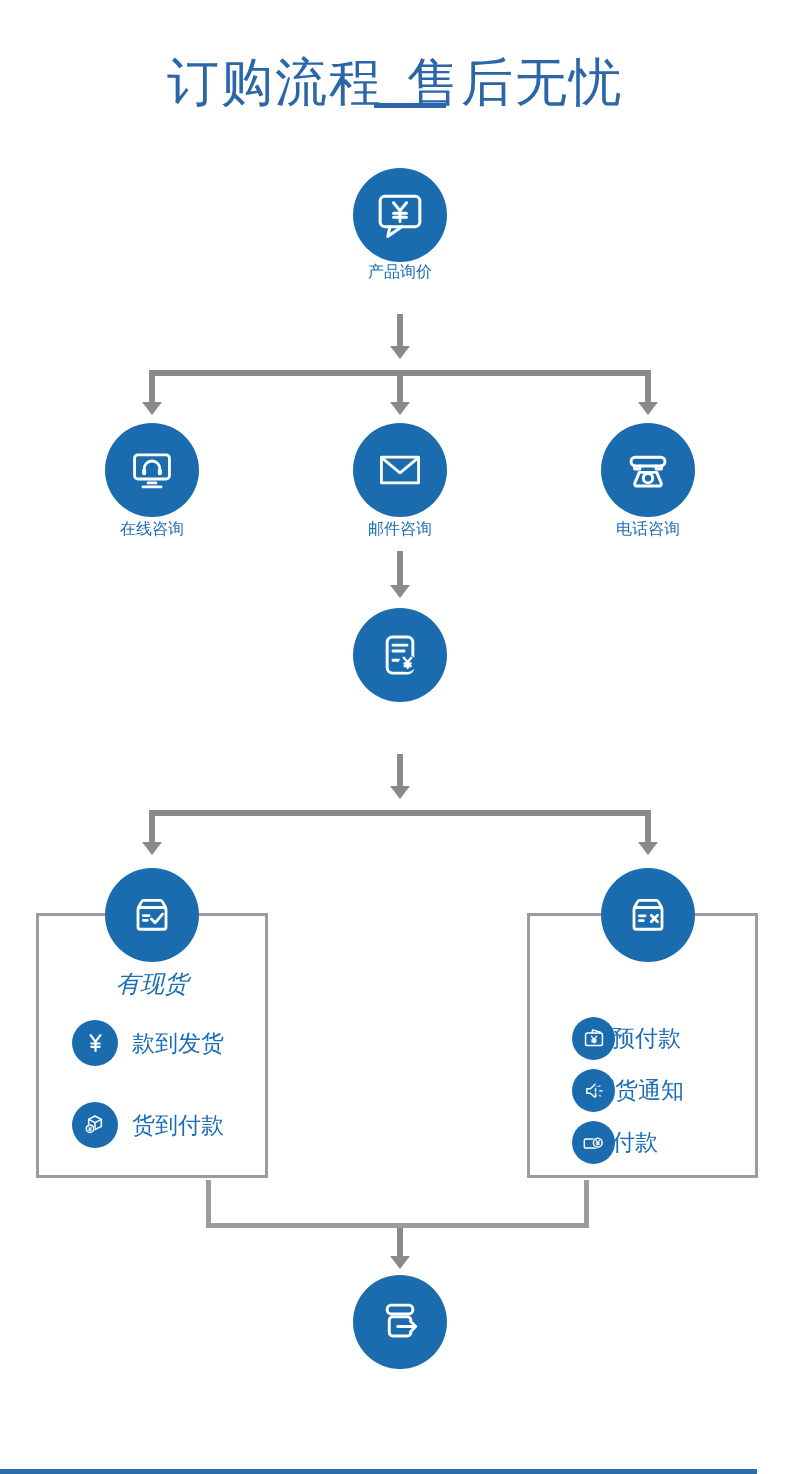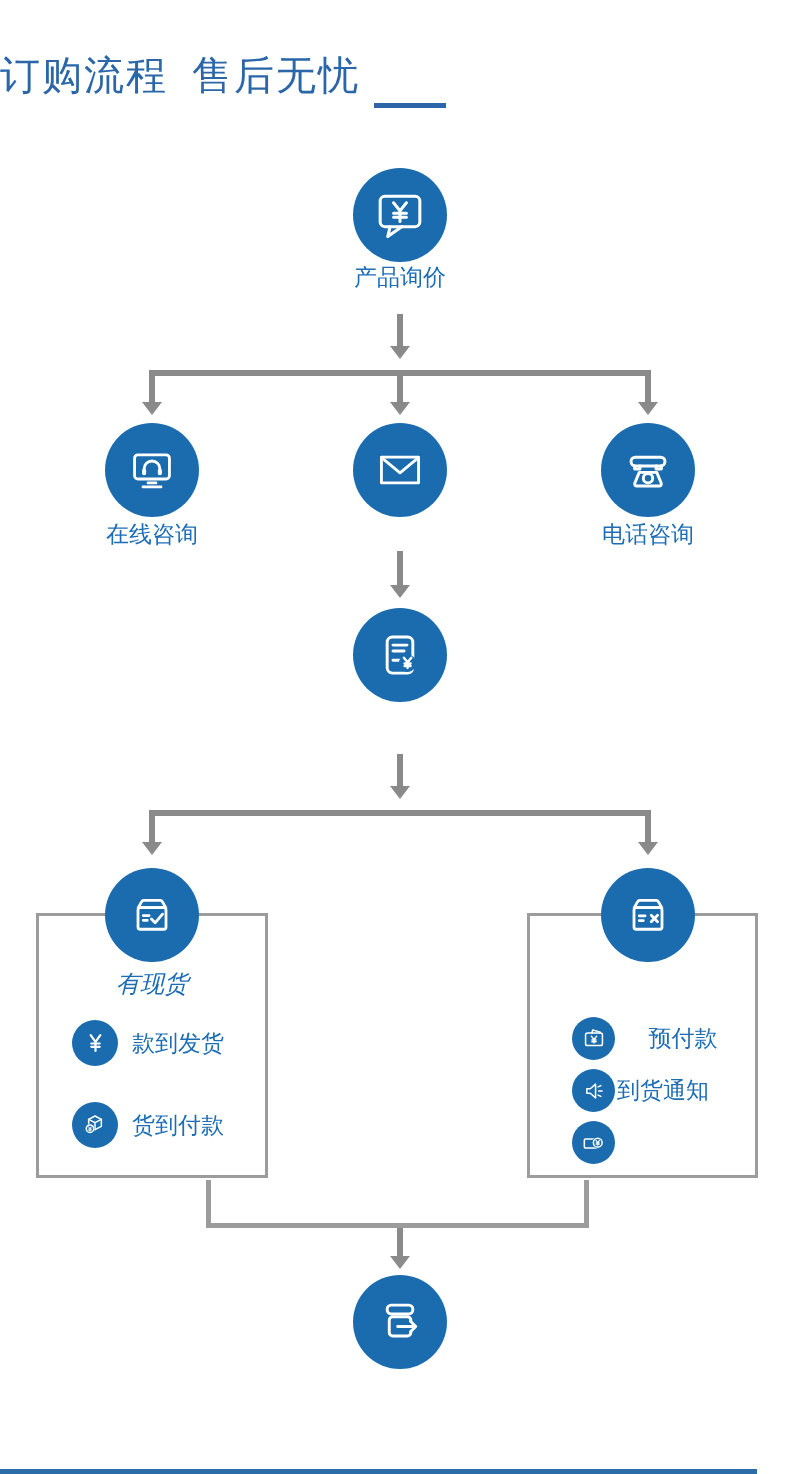--- a/index.html
+++ b/index.html
@@ -1,56 +1,56 @@
 <!DOCTYPE html>
 <html><head>
 <meta charset="utf-8">
 <style>
   html,body { margin:0; padding:0; background:#ffffff; }
   .canvas {
     position:relative; width:790px; height:1474px; background:#ffffff;
     font-family:"Liberation Sans", sans-serif; overflow:hidden;
   }
   .page-title {
-    position:absolute; top:48px; left:0; width:790px; 
-    color:#2B67A8; font-size:40px; font-weight:500; letter-spacing:2px;
+    position:absolute; top:48px; left:0; width:790px; text-align:center;
+    color:#2B67A8; font-size:52px; font-weight:500; letter-spacing:2px;
   }
   .page-title .gap { display:inline-block; width:24px; }
   .title-underline { position:absolute; left:374px; top:103px; width:72px; height:5px; background:#2B67A8; }
 
   .circle {
     position:absolute; background:#1A6CAE; border-radius:50%;
     display:flex; align-items:center; justify-content:center;
   }
   .big   { width:94px; height:94px; }
   .small { width:46px; height:46px; }
   .xs    { width:43px; height:43px; }
 
   .node-label {
     position:absolute; width:200px; text-align:center;
-    color:#1C6DB5; font-size:23px; font-weight:500;
+    color:#1C6DB5; font-size:16px; font-weight:500;
   }
   .lab24 { font-size:24px; }
 
   .line { position:absolute; background:#8A8A8A; }
   .thin { background:#9C9C9C; }
   .ahead {
     position:absolute; width:0; height:0;
     border-left:10px solid transparent; border-right:10px solid transparent;
     border-top:13px solid #8A8A8A;
   }
   .branch-box {
     position:absolute; width:232px; height:265px; box-sizing:border-box;
     border:3px solid #9C9C9C; background:#ffffff;
   }
   .opt-label {
     position:absolute; color:#1C6DB5; font-size:23px; font-weight:500;
   }
   .opt-left { line-height:46px; }
-  .opt-right { width:142px; text-align:center; line-height:43px; }
+  .opt-right { width:142px; line-height:43px; }
   svg { display:block; }
 </style>
 </head>
 <body>
 
 <div class="canvas">
 
   <div class="page-title">
     <span>订购流程</span><span class="gap"></span><span>售后无忧</span>
   </div>
@@ -86,20 +86,21 @@
     </svg>
   </div>
   <div class="node-label" style="left:52px; top:519px;">在线咨询</div>
 
   <div class="circle big" style="left:353px; top:423px;">
     <svg width="54" height="54" viewBox="0 0 48 48" fill="none" stroke="#fff" stroke-width="2.5" stroke-linecap="round" stroke-linejoin="round">
       <rect x="7.5" y="12.5" width="33" height="23"></rect>
       <path d="M9.5 14.5 L24 26.5 L38.5 14.5"></path>
     </svg>
   </div>
+  <div class="node-label" style="left:300px; top:519px;">邮件咨询</div>
 
   <div class="circle big" style="left:601px; top:423px;">
     <svg width="56" height="56" viewBox="0 0 48 48" fill="none" stroke="#fff" stroke-width="2.5" stroke-linecap="round" stroke-linejoin="round">
       <rect x="9.5" y="13" width="29" height="7.5" rx="3.6"></rect>
       <path d="M12.5 20.5 v2.6 h4.6 v-2.6 M30.9 20.5 v2.6 h4.6 v-2.6"></path>
       <path d="M16.5 26 h15 l3.8 9.2 a1.8 1.8 0 0 1 -1.7 2.5 H14.4 a1.8 1.8 0 0 1 -1.7 -2.5 z"></path>
       <circle cx="24" cy="31" r="4"></circle>
     </svg>
   </div>
   <div class="node-label" style="left:548px; top:519px;">电话咨询</div>
@@ -184,20 +185,21 @@
   <div class="opt-label opt-right" style="left:592px; top:1069px;">到货通知</div>
 
   <div class="circle xs" style="left:572px; top:1121px;">
     <svg width="30" height="30" viewBox="0 0 48 48" fill="none" stroke="#fff" stroke-width="2.4" stroke-linecap="round" stroke-linejoin="round">
       <rect x="8.5" y="17.5" width="21" height="14.5" rx="2.2"></rect>
       <circle cx="30" cy="23.5" r="9.2" fill="#1A6CAE" stroke="none"></circle>
       <circle cx="30" cy="23.5" r="7"></circle>
       <path d="M27.2 19.8 L30 23.2 L32.8 19.8 M30 23.2 V27.6 M27.6 23.8 H32.4 M27.6 25.9 H32.4" stroke-width="1.8"></path>
     </svg>
   </div>
+  <div class="opt-label opt-right" style="left:612px; top:1121px;">付款</div>
 
   <div class="line thin" style="left:206px; top:1180px; width:5px; height:48px;"></div>
   <div class="line thin" style="left:584px; top:1180px; width:5px; height:48px;"></div>
   <div class="line thin" style="left:206px; top:1223px; width:383px; height:5px;"></div>
   <div class="line" style="left:397px; top:1228px; width:6px; height:30px;"></div>
   <div class="ahead" style="left:390px; top:1256px;"></div>
 
   <div class="circle big" style="left:353px; top:1275px;">
     <svg width="56" height="56" viewBox="0 0 48 48" fill="none" stroke="#fff" stroke-width="2.5" stroke-linecap="round" stroke-linejoin="round">
       <rect x="13" y="9.5" width="22" height="7.5" rx="3.5"></rect>

